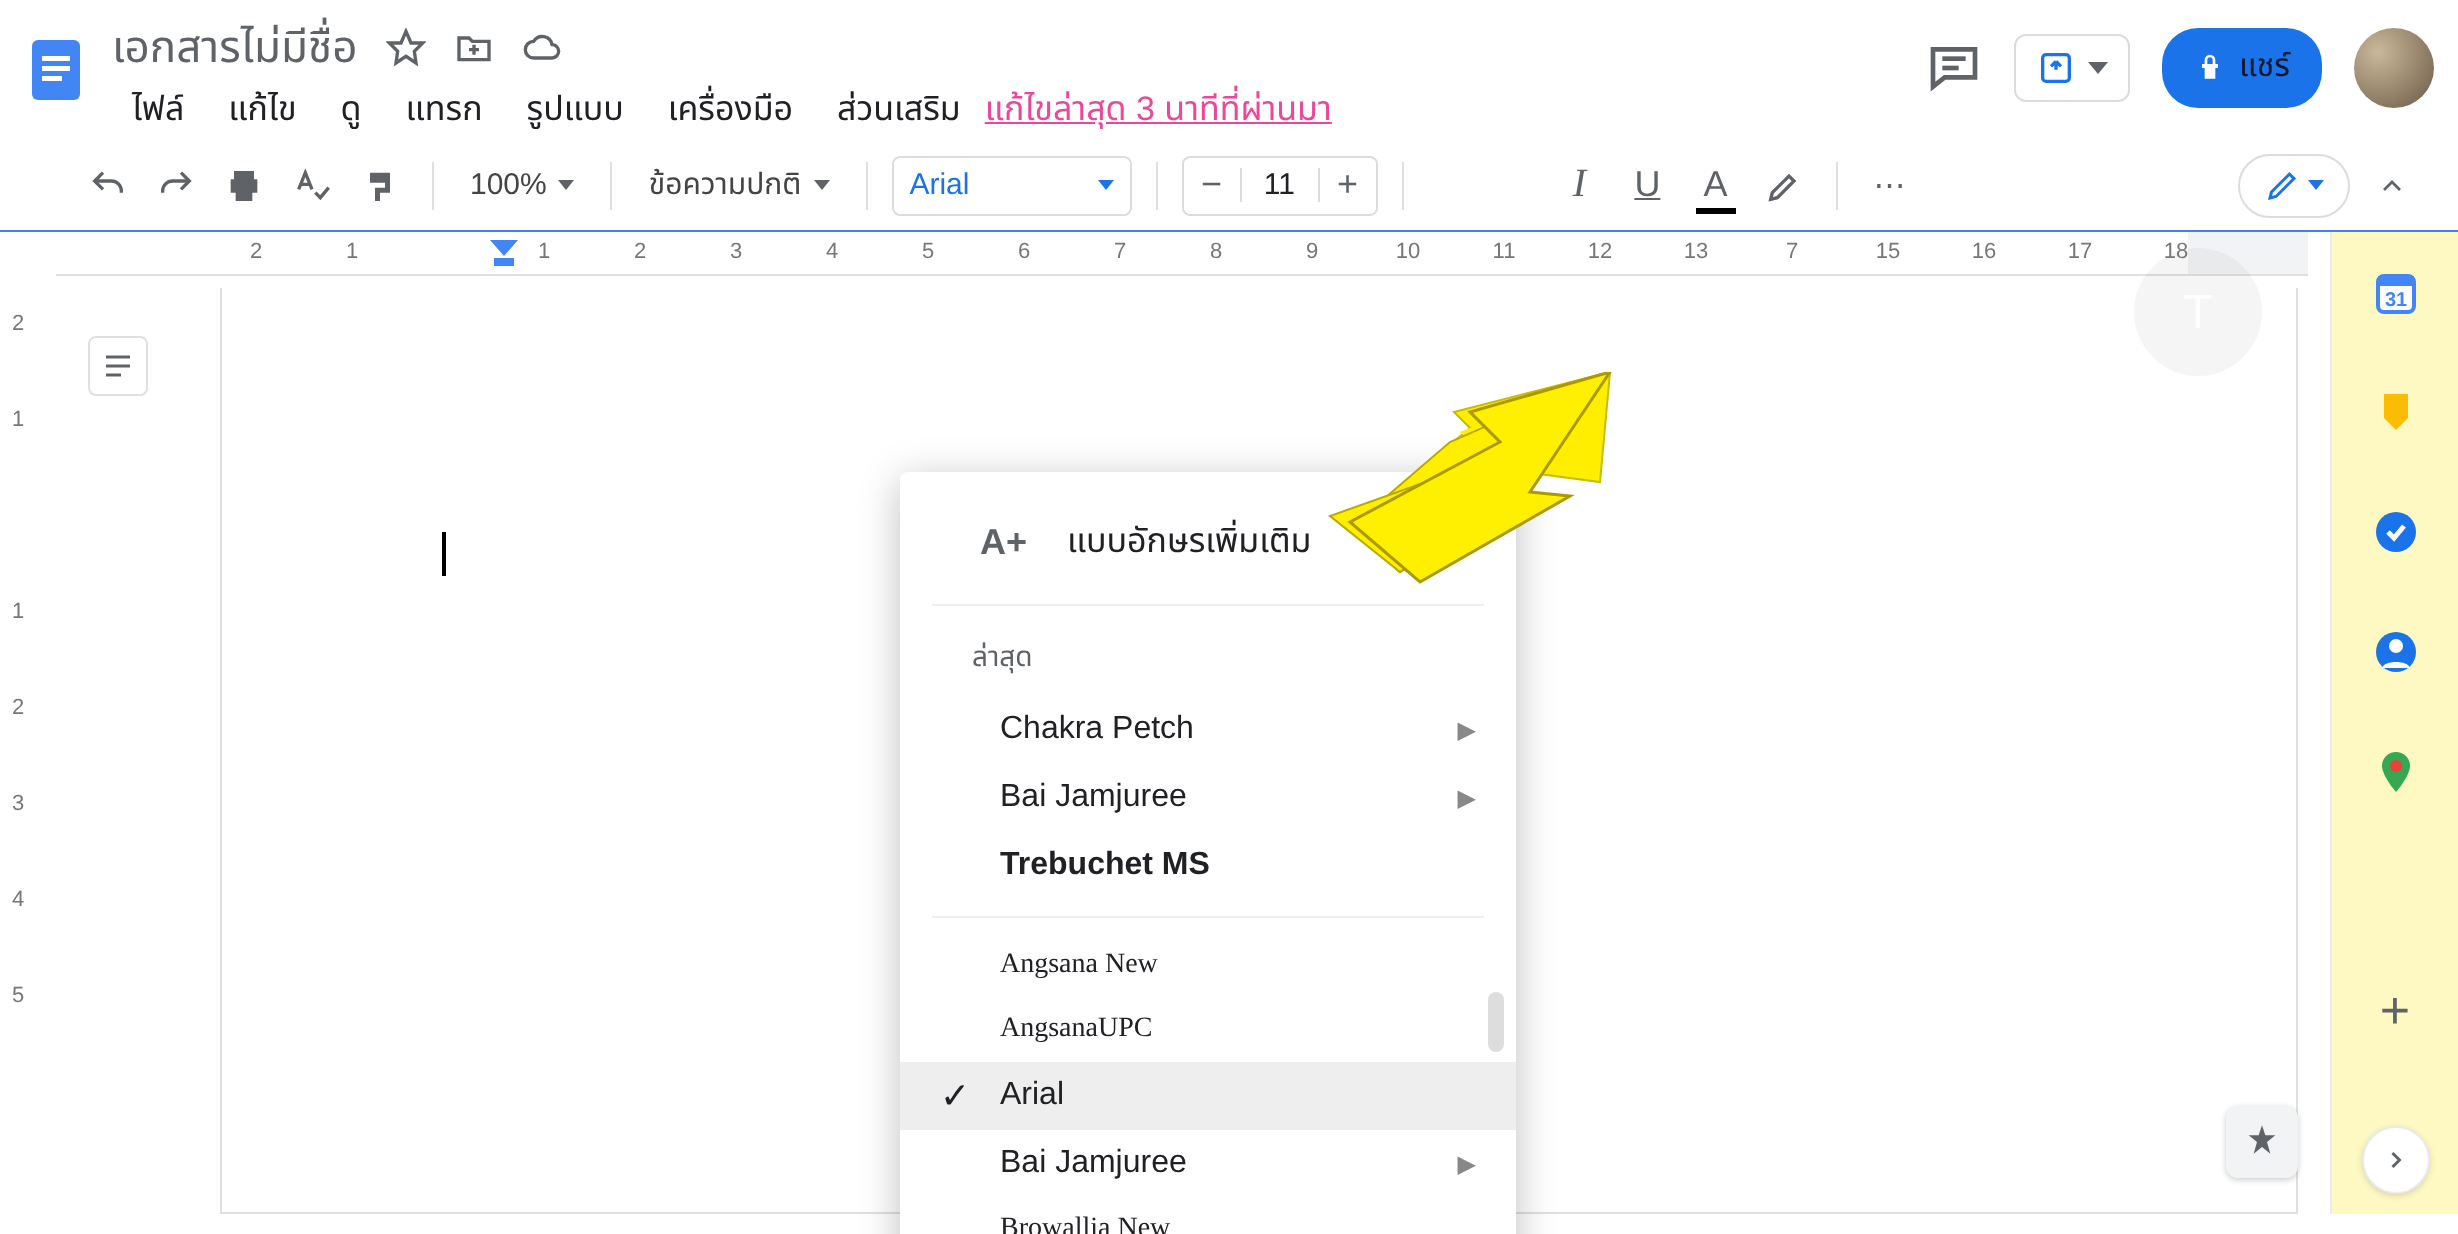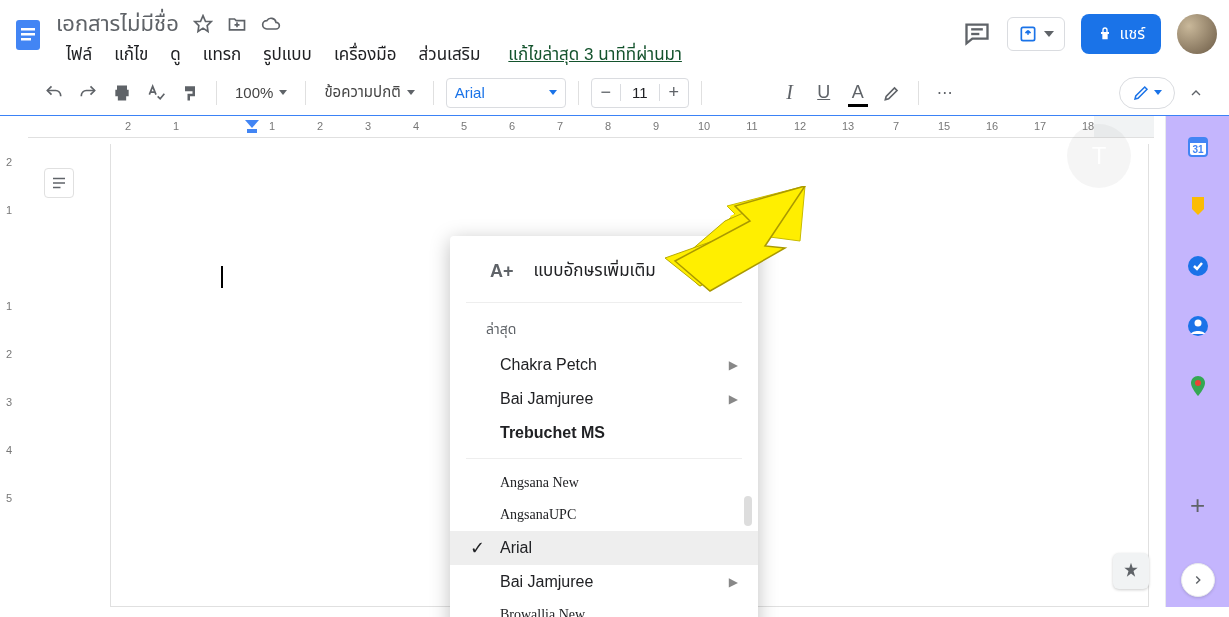--- a/index.html
+++ b/index.html
@@ -8,26 +8,26 @@
   
   .header{display:flex;align-items:flex-start;padding:8px 12px 0 8px}
   .doclogo{width:40px;height:52px;display:flex;align-items:center;justify-content:center;margin-right:8px}
   .doclogo svg{width:36px;height:36px}
   .head-center{flex:1;min-width:0}
   .title-row{display:flex;align-items:center;gap:14px;height:32px}
   .title{font-size:22px;color:#5f6368}
   .head-icon{width:20px;height:20px;color:#5f6368;display:flex;align-items:center;justify-content:center}
   .menu-row{display:flex;align-items:center;gap:2px;height:30px;font-size:17px;color:#202124}
   .menu-item{padding:2px 10px;border-radius:4px;cursor:pointer}
-  .last-edit{margin-left:16px;color:#14532d;text-decoration:underline;cursor:pointer}
+  .last-edit{margin-left:0;color:#ec4899;text-decoration:underline;cursor:pointer}
   .head-right{display:flex;align-items:center;gap:16px;height:52px}
   .chat-icon{width:28px;height:28px;color:#5f6368}
   .present{display:flex;align-items:center;gap:6px;border:1px solid #dadce0;border-radius:6px;padding:6px 10px;cursor:pointer}
   .present .tri{width:0;height:0;border-left:5px solid transparent;border-right:5px solid transparent;border-top:6px solid #5f6368}
-  .share-btn{display:flex;align-items:center;gap:6px;background:#1a73e8;color:#ffffff;border-radius:8px;padding:8px 16px;font-size:16px;cursor:pointer}
+  .share-btn{display:flex;align-items:center;gap:6px;background:#1a73e8;color:#0f172a;border-radius:18px;padding:8px 16px;font-size:16px;cursor:pointer}
   .avatar{width:40px;height:40px;border-radius:50%;background:radial-gradient(circle at 30% 30%,#c9b89a,#6b5a45);flex:none}
 
   
   .toolbar{display:flex;align-items:center;gap:6px;padding:6px 18px 6px 40px;border-bottom:1px solid #3b82f6;height:46px}
   .tbtn{min-width:28px;height:30px;display:flex;align-items:center;justify-content:center;color:#5f6368;border-radius:4px;cursor:pointer;padding:0 4px}
   .sep{width:1px;height:24px;background:#e0e0e0;margin:0 6px}
   .zoom,.styles,.font{display:flex;align-items:center;gap:6px;color:#444;font-size:15px;cursor:pointer;padding:0 6px;height:30px;border-radius:4px}
   .tri-down{width:0;height:0;border-left:4px solid transparent;border-right:4px solid transparent;border-top:5px solid #5f6368}
   .font{border:1px solid #dadce0;border-radius:4px;color:#1a73e8;padding:0 8px;justify-content:space-between;width:120px}
   .font .tri-down{border-top-color:#1a73e8}
@@ -49,21 +49,21 @@
 
   .ruler-v{position:absolute;top:22px;left:0;width:28px;bottom:0;font-size:11px;color:#777;background:#fff}
   .ruler-v .vt{position:absolute;left:6px;transform:translateY(-50%)}
 
   .outline-btn{position:absolute;left:44px;top:52px;width:30px;height:30px;border:1px solid #e0e0e0;border-radius:4px;display:flex;align-items:center;justify-content:center;color:#5f6368;cursor:pointer}
 
   .page{position:absolute;left:110px;top:28px;right:80px;bottom:0;background:#fff;border:1px solid #e0e0e0;border-top:none}
   .cursor{position:absolute;left:110px;top:122px;width:2px;height:22px;background:#000}
 
   
-  .sidepanel{position:absolute;right:0;top:0;bottom:0;width:64px;border-left:1px solid #e8eaed;background:#c4b5fd;display:flex;flex-direction:column;align-items:center;padding-top:18px;gap:36px}
+  .sidepanel{position:absolute;right:0;top:0;bottom:0;width:64px;border-left:1px solid #e8eaed;background:#fef9c3;display:flex;flex-direction:column;align-items:center;padding-top:18px;gap:36px}
   .sp-icon{width:24px;height:24px;cursor:pointer}
   .sp-plus{margin-top:auto;margin-bottom:6px;font-size:26px;color:#5f6368;cursor:pointer}
   .sp-chev{width:34px;height:34px;display:flex;align-items:center;justify-content:center;background:#fff;border:1px solid #e8eaed;border-radius:50%;box-shadow:0 1px 3px rgba(0,0,0,.15);margin-bottom:10px;cursor:pointer}
 
   .explore{position:absolute;right:80px;bottom:18px;width:36px;height:36px;background:#f1f3f4;border-radius:6px;display:flex;align-items:center;justify-content:center;box-shadow:0 1px 3px rgba(0,0,0,.2);cursor:pointer}
 
   
   .font-menu{position:absolute;left:450px;top:120px;width:308px;background:#fff;border-radius:4px;box-shadow:0 4px 20px rgba(0,0,0,.25);padding:18px 0 8px;z-index:50}
   .fm-more{display:flex;align-items:center;gap:20px;padding:4px 24px 18px;border-bottom:1px solid #eee;margin:0 16px 12px;cursor:pointer}
   .fm-more .aplus{font-size:18px;color:#5f6368;font-weight:bold}

